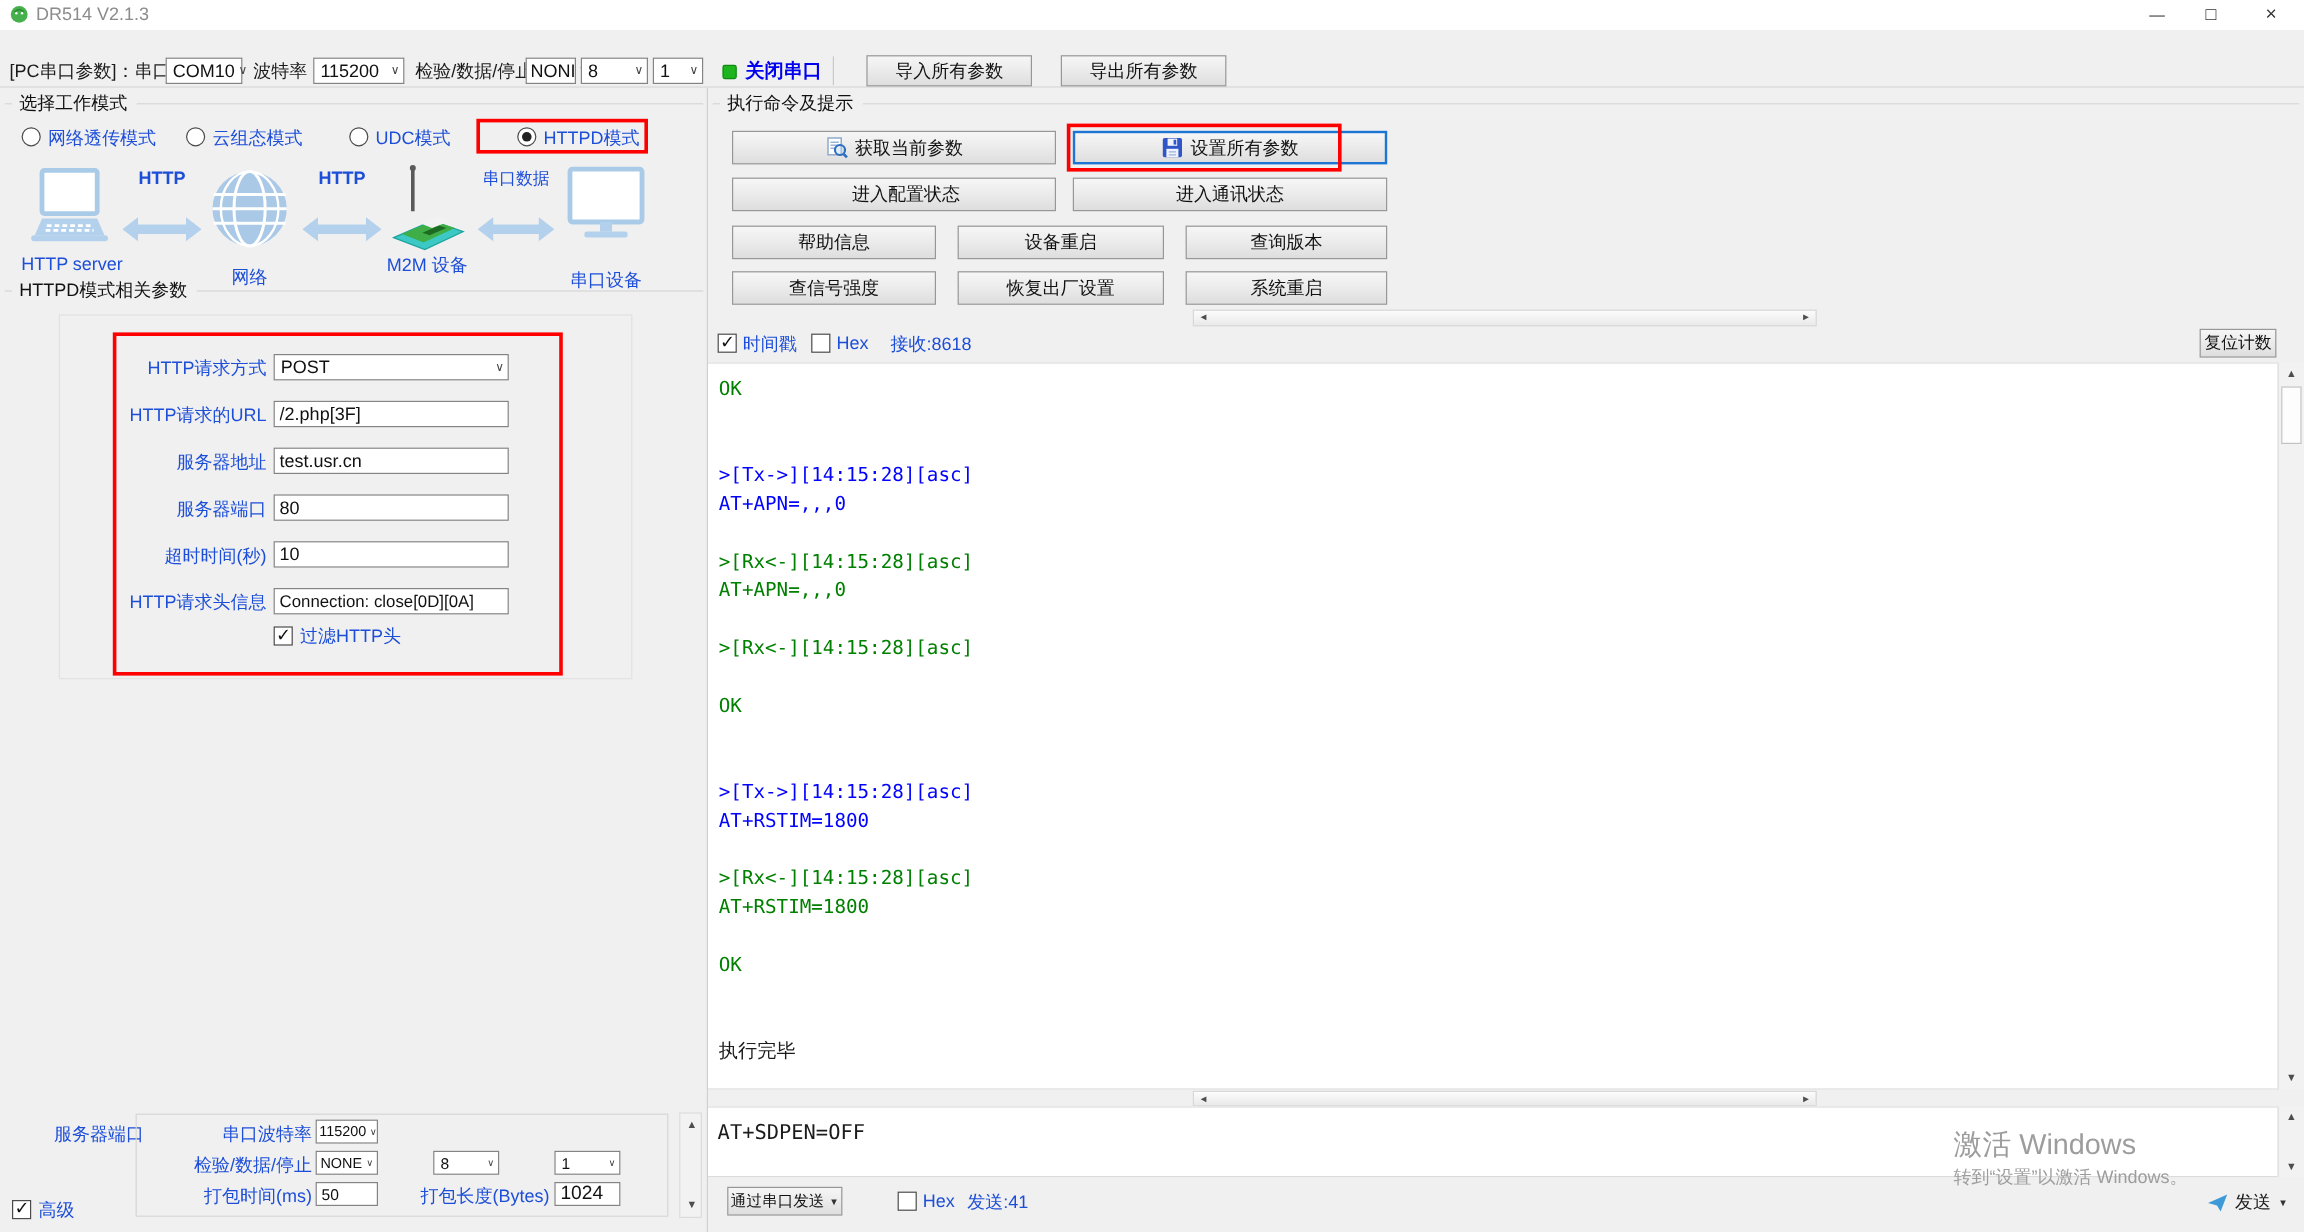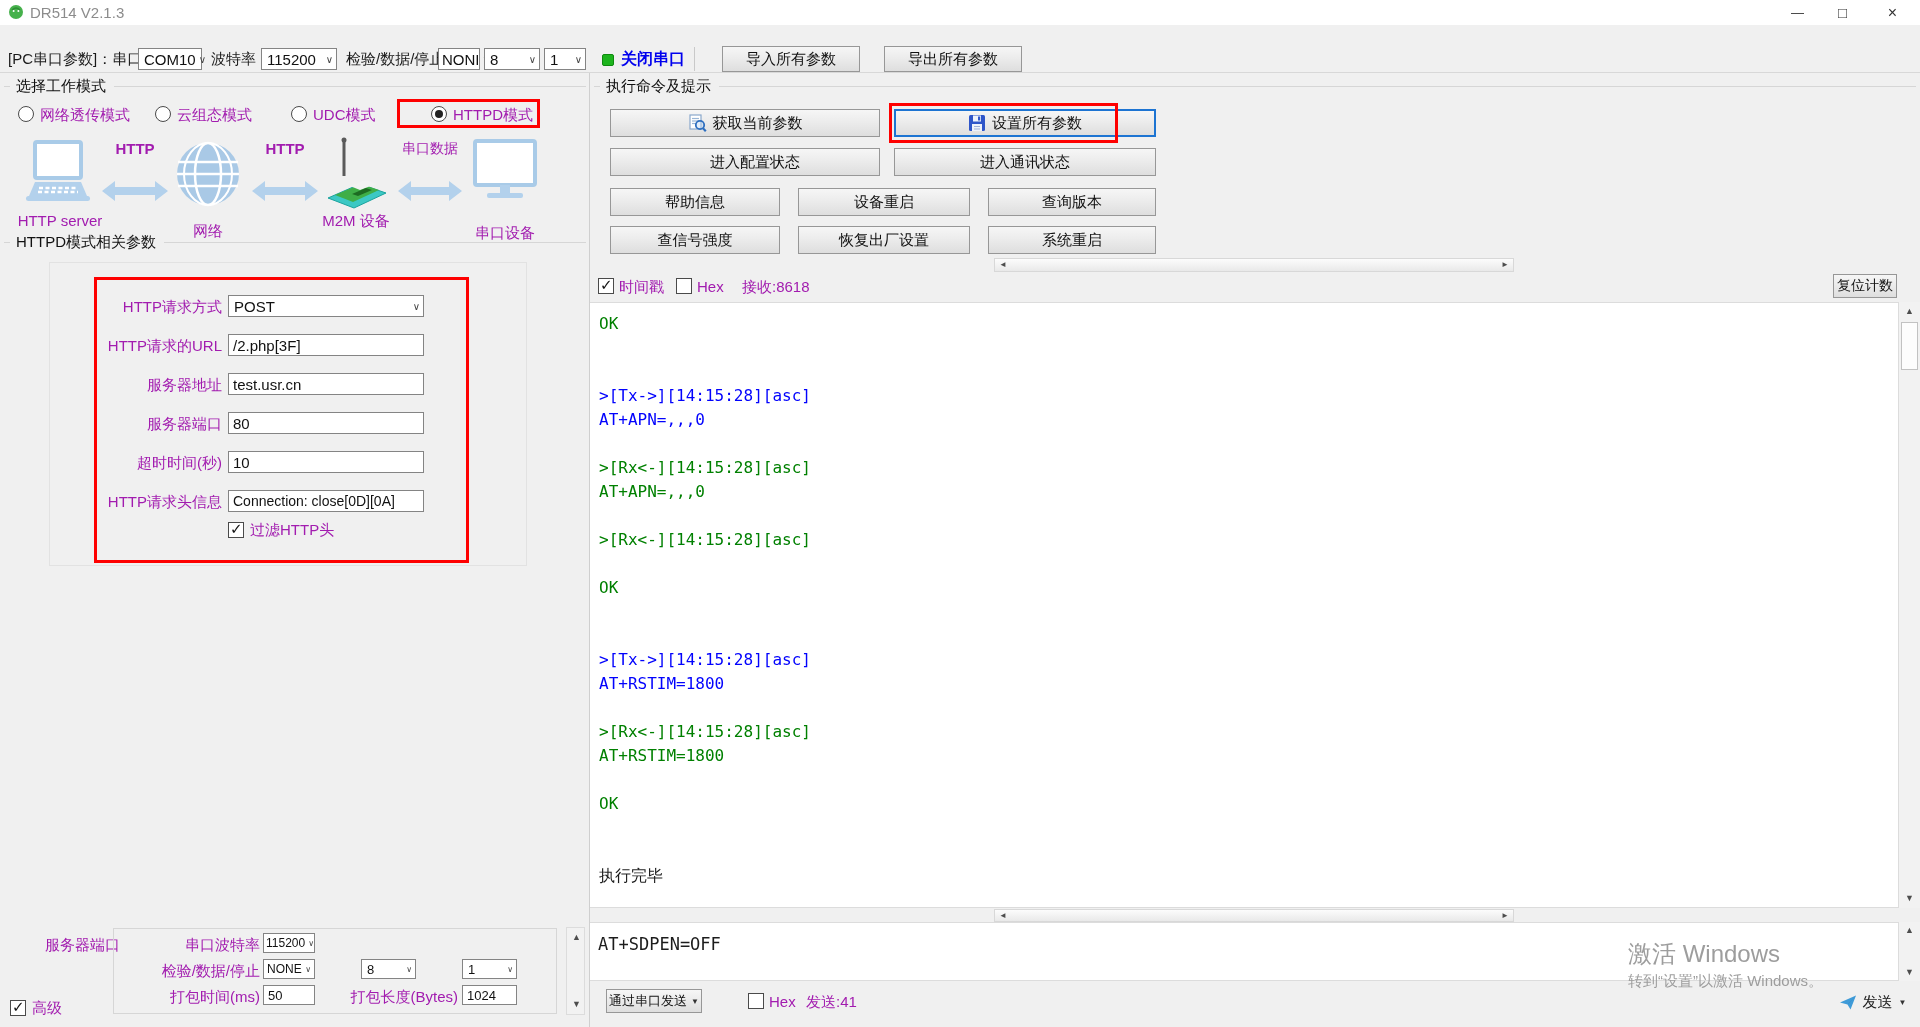--- a/index.html
+++ b/index.html
@@ -1,20 +1,20 @@
 <!DOCTYPE html>
 <html><head>
 <meta charset="utf-8">
 <style>
   html,body{margin:0;padding:0;background:#f0f0f0;}
   *{box-sizing:border-box;}
   .stage{position:relative;width:1920px;height:1027px;background:#f0f0f0;overflow:hidden;
          font-family:"Liberation Sans","DejaVu Sans",sans-serif;color:#1a1a1a;}
   .abs{position:absolute;}
-  .lbl{position:absolute;font-size:15px;color:#a21caf;white-space:nowrap;}
+  .lbl{position:absolute;font-size:15px;color:#1d4ed8;white-space:nowrap;}
   .lblR{text-align:right;}
   .combo{position:absolute;background:#fff;border:1px solid #848484;display:flex;align-items:center;
          padding:0 3px 0 5px;font-size:15px;color:#111;}
   .combo .chev{margin-left:auto;font-size:10px;color:#444;padding-left:3px;}
   .tbox{position:absolute;background:#fff;border:1px solid #848484;font-size:15px;color:#111;
         padding:0 4px;font-family:"Liberation Sans","DejaVu Sans",sans-serif;}
   input.tbox{outline:none;}
   .btn{position:absolute;background:linear-gradient(180deg,#f6f6f6 0%,#ececec 45%,#dedede 100%);
        border:1px solid #979797;display:flex;align-items:center;justify-content:center;
        font-size:15px;color:#111;gap:6px;cursor:default;}
@@ -241,21 +241,21 @@
     <span class="chev" style="font-size:8px;">∨</span>
   </div>
   <div class="combo" style="left:462px;top:959px;width:55px;height:20px;font-size:13px;">
     <span>1</span>
     <span class="chev" style="font-size:8px;">∨</span>
   </div>
 
   <span class="lbl lblR" style="left:135px;top:988px;width:125px;">打包时间(ms)</span>
   <input class="tbox" style="left: 263px; top: 985px; width: 52px; height: 20px; font-size: 13px;" readonly="" value="50">
   <span class="lbl lblR" style="left:330px;top:988px;width:128px;">打包长度(Bytes)</span>
-  <input class="tbox" style="left: 462px; top: 985px; width: 55px; height: 20px; font-size: 13px;" readonly="" value="1024">
+  <input class="tbox" style="left: 462px; top: 985px; width: 55px; height: 20px; font-size: 16px;" readonly="" value="1024">
 
   <div class="sbv" style="left:566px;top:927px;width:19px;height:88px;border:1px solid #dcdcdc;">
     <span class="ar" style="left:5px;top:5px;">▲</span>
     <span class="ar" style="left:5px;bottom:5px;">▼</span>
   </div>
 
   <span class="cb" style="left:10px;top:1000px;" data-checked="true"></span>
   <span class="lbl" style="left:32px;top:999px;">高级</span>
 
   <div class="ghdr" style="left:594px;top:77px;width:1322px;">

